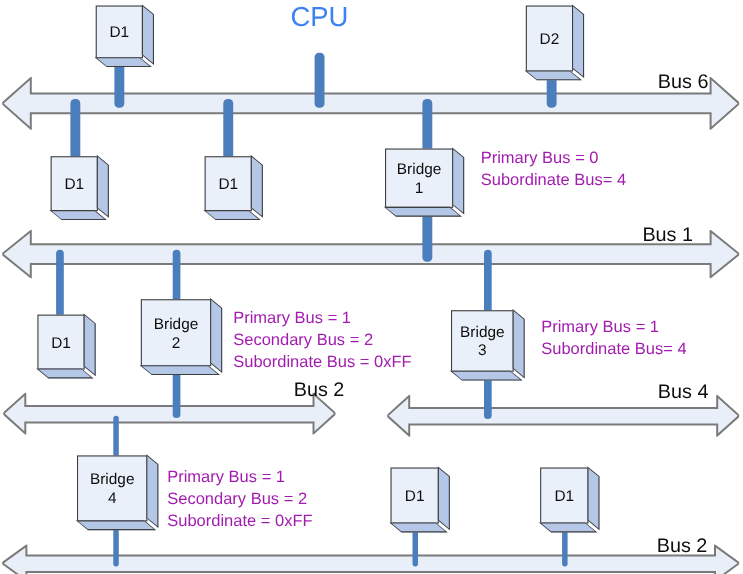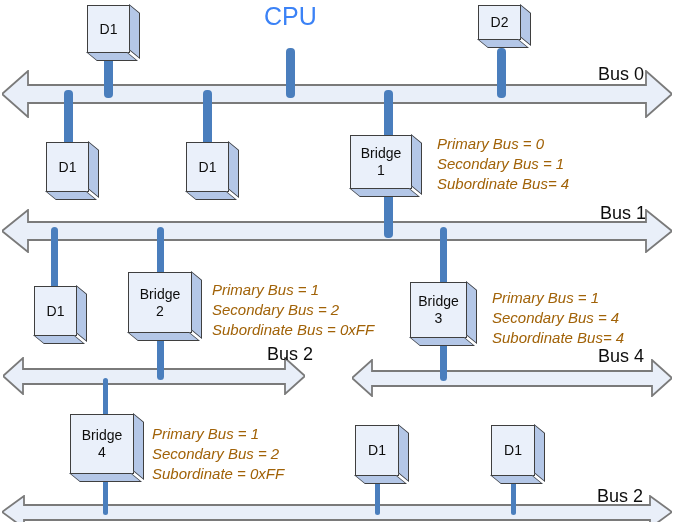--- a/index.html
+++ b/index.html
@@ -27,21 +27,21 @@
     background:#b4c7e7;border:1.6px solid #3f3f3f;box-sizing:border-box;
     transform:skewX(50.7deg);transform-origin:0 0;
   }
   
   .stem{position:absolute;background:#4a7ebd;border-radius:4px;z-index:2;}
   .stem.w9{width:9px;}
   .stem.w7{width:7px;}
   .stem.w5{width:5px;}
   
   .cpu-title{position:absolute;left:264px;top:2px;font-size:25px;color:#3b82f6;z-index:4;}
-  .ann{position:absolute;z-index:4;font-size:15px;line-height:20px;color:#a16207;white-space:nowrap;font-style:italic;}
+  .ann{position:absolute;z-index:4;font-size:15px;line-height:20px;color:#a21caf;white-space:nowrap;}
   .watermark{position:absolute;left:521px;top:495px;z-index:5;font-size:17px;color:#c9b6b6;white-space:nowrap;letter-spacing:0.5px;}
 </style>
 </head>
 <body>
 
 <div id="canvas">
 
   <div class="cpu-title">CPU</div>
 
   <svg class="bus" style="left:2px;top:70px;" width="670" height="48" viewBox="0 0 670 48">
@@ -53,22 +53,22 @@
   <svg class="bus" style="left:3px;top:357px;" width="302" height="38" viewBox="0 0 302 38">
     <polygon points="0,19 20,1 20,12 282,12 282,1 302,19 282,37 282,27 20,27 20,37"></polygon>
   </svg>
   <svg class="bus" style="left:352px;top:359px;" width="320" height="38" viewBox="0 0 320 38">
     <polygon points="0,19 20,1 20,12 300,12 300,1 320,19 300,37 300,27 20,27 20,37"></polygon>
   </svg>
   <svg class="bus" style="left:2px;top:495px;" width="670" height="34" viewBox="0 0 670 34">
     <polygon points="0,17 22,1 22,10 648,10 648,1 670,17 648,33 648,25 22,25 22,33"></polygon>
   </svg>
 
-  <div class="bus-label" style="left:598px;top:64px;">Bus 0</div>
-  <div class="bus-label" style="left:600px;top:203px;">Bus 1</div>
+  <div class="bus-label" style="left:598px;top:64px;">Bus 6</div>
+  <div class="bus-label" style="left:584px;top:203px;">Bus 1</div>
   <div class="bus-label" style="left:241px;top:344px;margin-left:26px;">Bus 2</div>
   <div class="bus-label" style="left:598px;top:346px;text-align:right;">Bus 4</div>
   <div class="bus-label" style="left:597px;top:486px;">Bus 2</div>
 
   <div class="stem w9" style="left:104px;top:48px;height:50px;"></div>
   <div class="stem w9" style="left:286px;top:48px;height:50px;"></div>
   <div class="stem w9" style="left:497px;top:48px;height:50px;"></div>
   <div class="stem w9" style="left:64px;top:90px;height:56px;"></div>
   <div class="stem w9" style="left:203px;top:90px;height:56px;"></div>
   <div class="stem w9" style="left:384px;top:90px;height:50px;"></div>
@@ -79,21 +79,21 @@
   <div class="stem w7" style="left:157px;top:330px;height:50px;"></div>
   <div class="stem w5" style="left:103px;top:378px;height:40px;"></div>
   <div class="stem w7" style="left:440px;top:335px;height:46px;"></div>
   <div class="stem w5" style="left:103px;top:471px;height:44px;"></div>
   <div class="stem w5" style="left:375px;top:473px;height:42px;"></div>
   <div class="stem w5" style="left:511px;top:473px;height:42px;"></div>
 
   <div class="box3d" style="left:87px;top:5px;width:43px;height:48px;">
     <span>D1</span>
   </div>
-  <div class="box3d" style="left:478px;top:5px;width:43px;height:35px;">
+  <div class="box3d" style="left:478px;top:5px;width:43px;height:60px;">
     <span>D2</span>
   </div>
   <div class="box3d" style="left:46px;top:142px;width:43px;height:50px;">
     <span>D1</span>
   </div>
   <div class="box3d" style="left:186px;top:142px;width:43px;height:50px;">
     <span>D1</span>
   </div>
   <div class="box3d" style="left:34px;top:286px;width:43px;height:50px;">
     <span>D1</span>
@@ -117,31 +117,29 @@
     <span>Bridge</span>
     <span>3</span>
   </div>
   <div class="box3d" style="left:70px;top:414px;width:64px;height:60px;">
     <span>Bridge</span>
     <span>4</span>
   </div>
 
   <div class="ann" style="left:437px;top:134px;">
     <div>Primary Bus = 0</div>
-    <div>Secondary Bus = 1</div>
     <div>Subordinate Bus= 4</div>
   </div>
   <div class="ann" style="left:212px;top:280px;">
     <div>Primary Bus = 1</div>
     <div>Secondary Bus = 2</div>
     <div>Subordinate Bus = 0xFF</div>
   </div>
   <div class="ann" style="left:492px;top:288px;">
     <div>Primary Bus = 1</div>
-    <div>Secondary Bus = 4</div>
     <div>Subordinate Bus= 4</div>
   </div>
   <div class="ann" style="left:152px;top:424px;">
     <div>Primary Bus = 1</div>
     <div>Secondary Bus = 2</div>
     <div>Subordinate = 0xFF</div>
   </div>
 
 
 </div>

